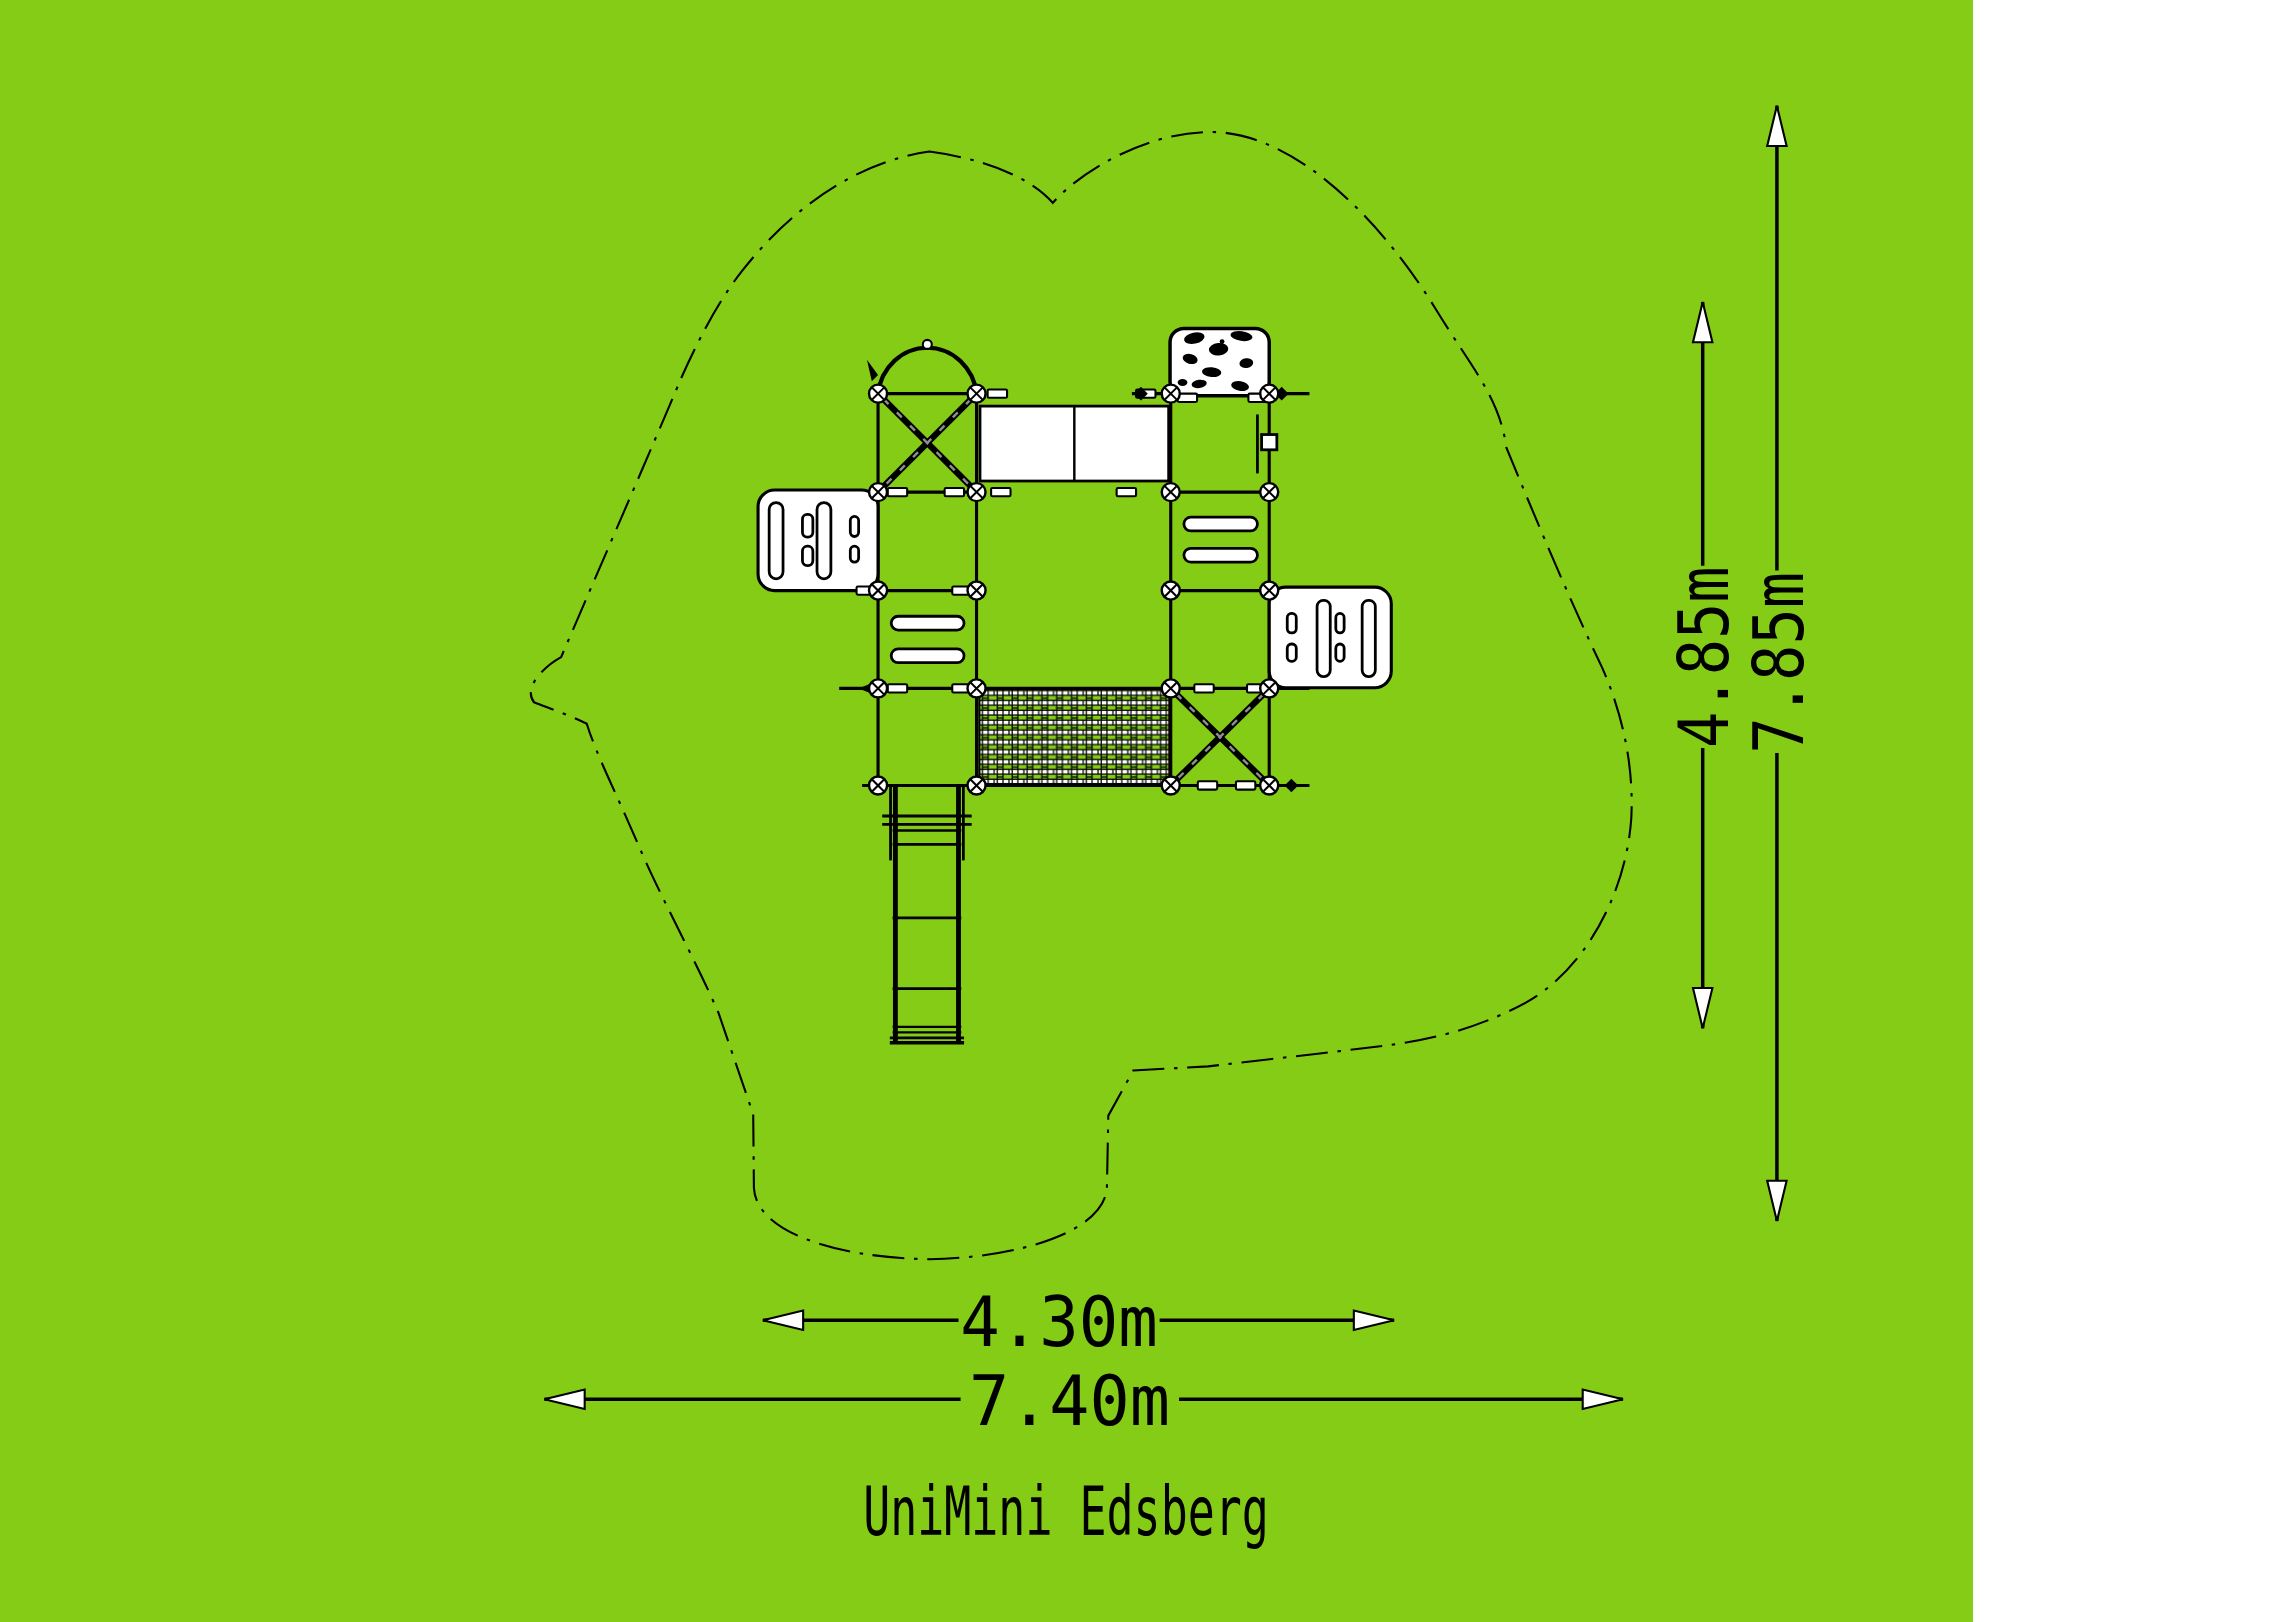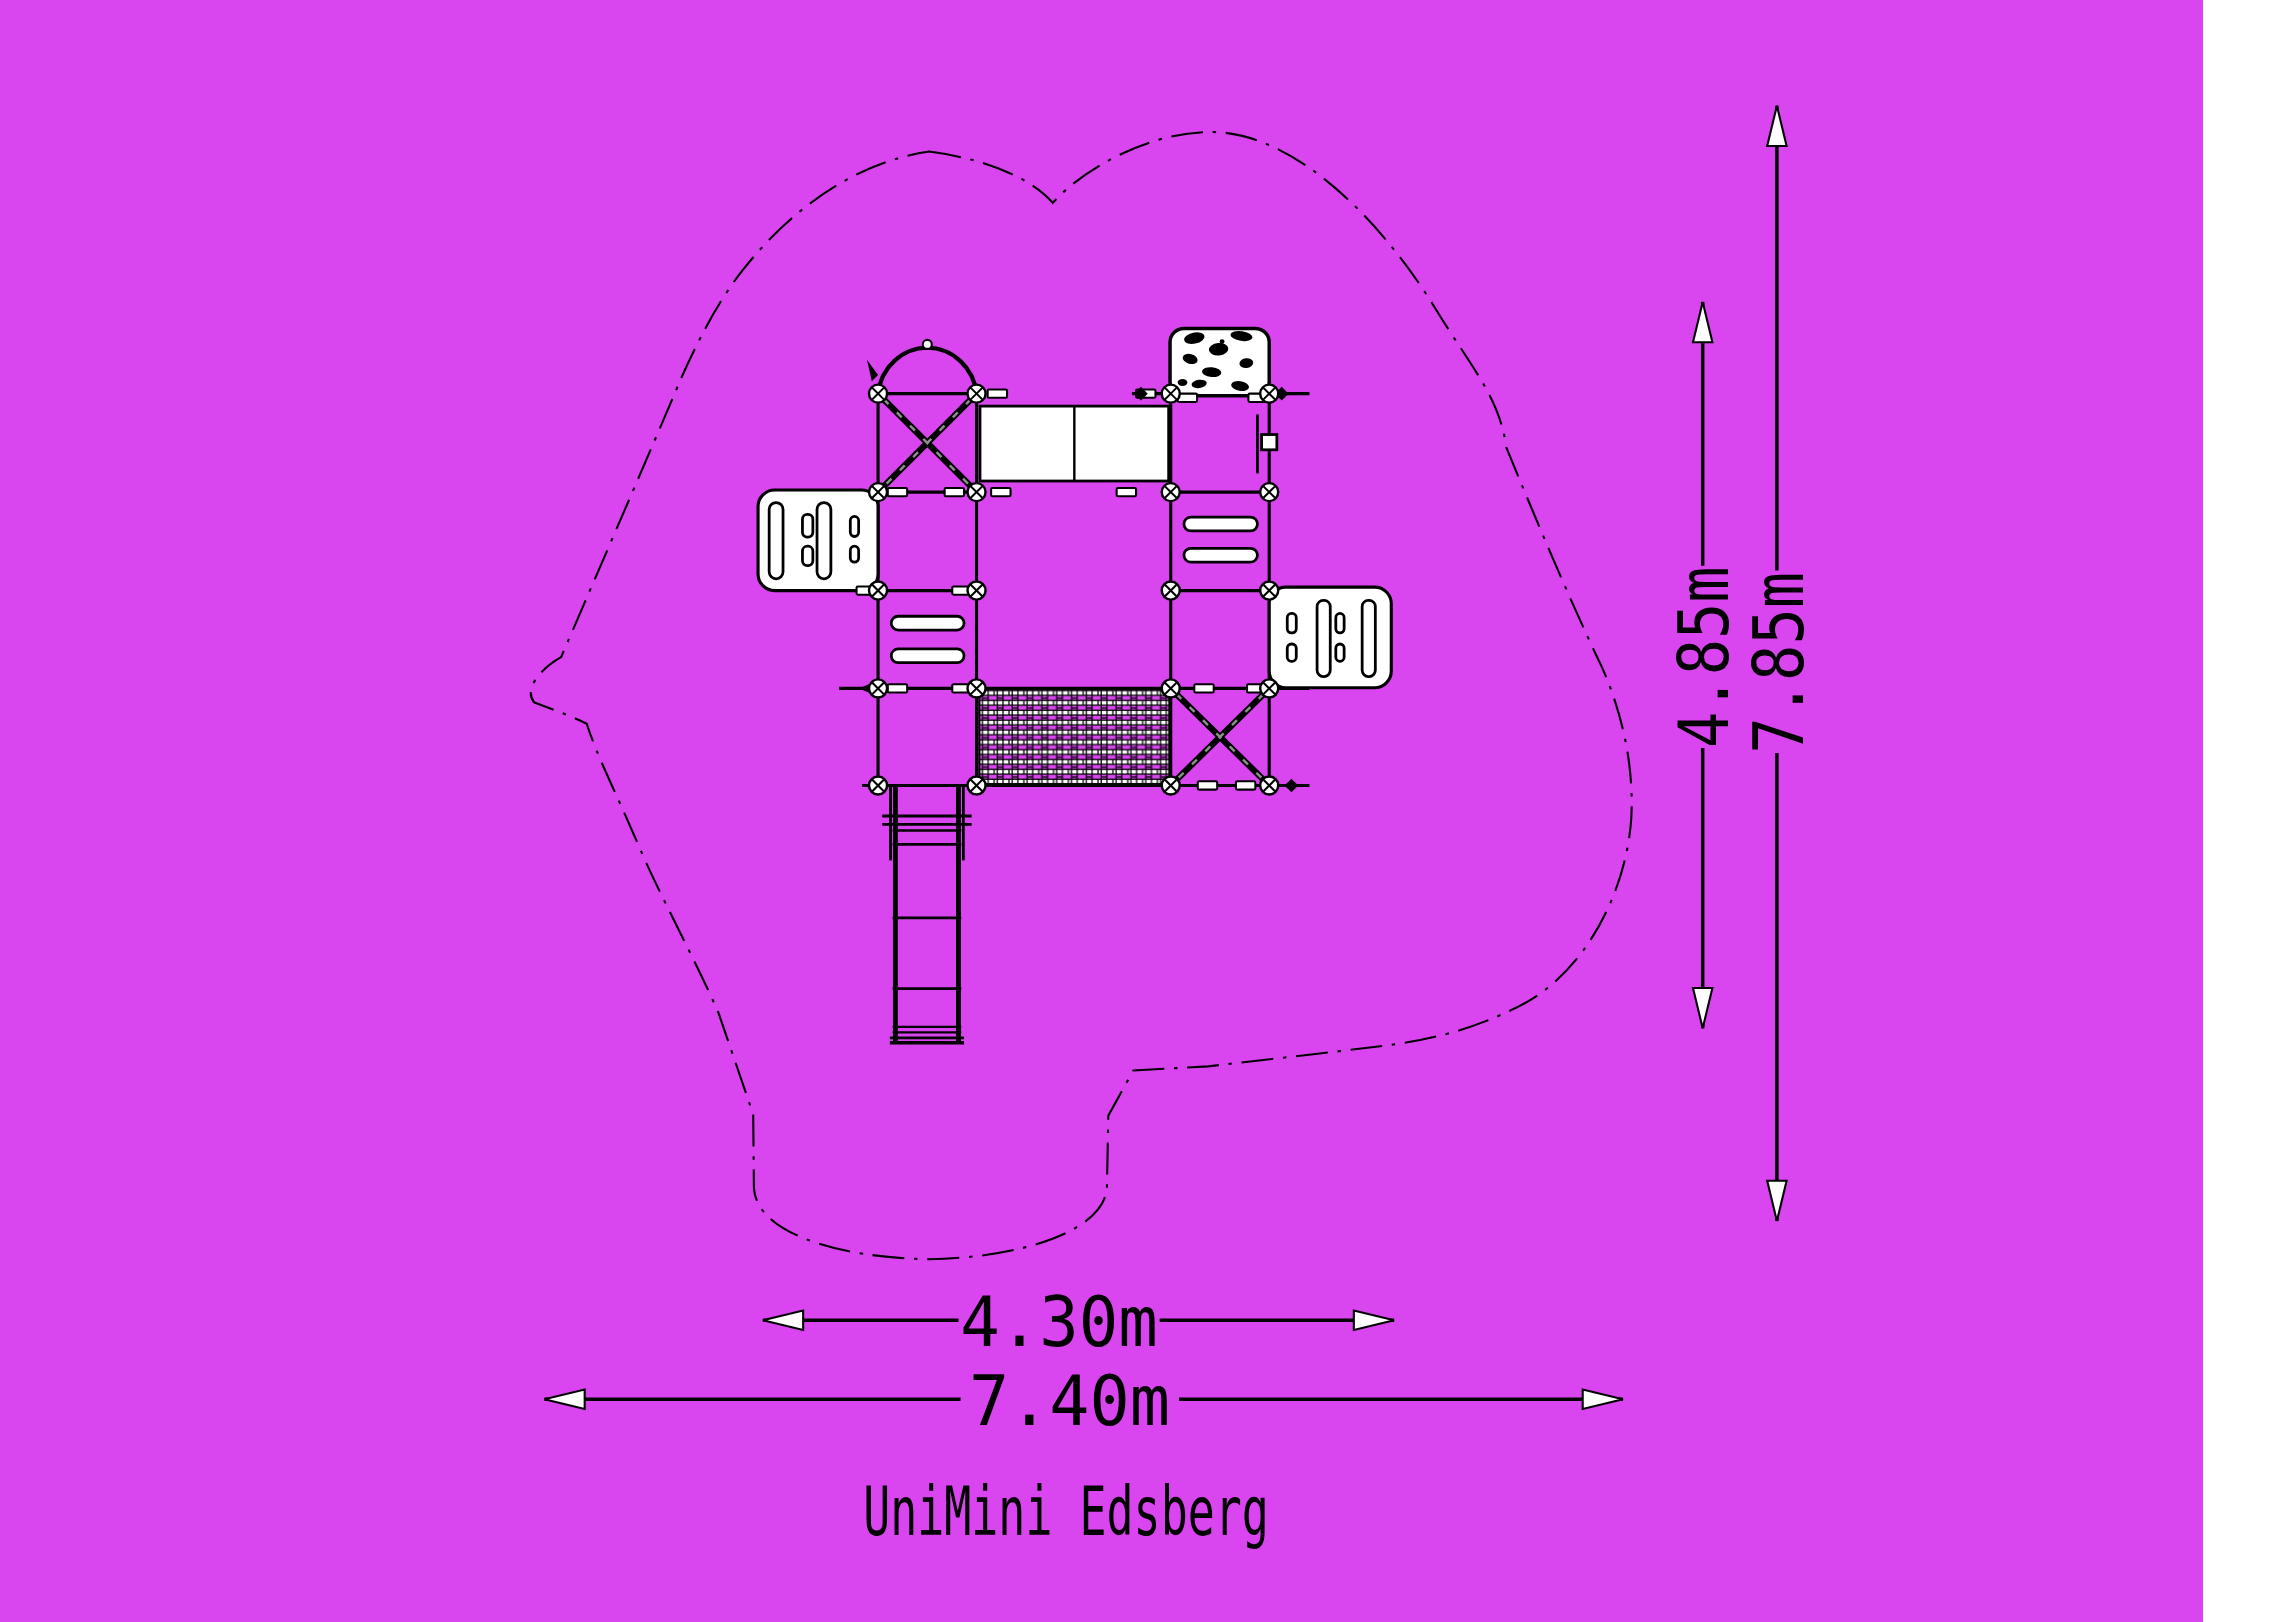--- a/index.html
+++ b/index.html
@@ -1,16 +1,16 @@
 <!DOCTYPE html>
 <html style="font-size:11px"><head>
 <meta charset="utf-8">
 <style>
   html,body{margin:0;padding:0;background:#ffffff;}
-  .sheet{position:relative;width:2203px;height:1623px;background:#d946ef;font-family:"DejaVu Sans Mono","Liberation Mono",monospace;}
+  .sheet{position:relative;width:1973px;height:1623px;background:#84cc16;font-family:"DejaVu Sans Mono","Liberation Mono",monospace;}
   svg{position:absolute;left:0;top:0;width:2295px;height:1623px;}
   text{fill:#000;font-family:"DejaVu Sans Mono","Liberation Mono",monospace;}
   .dim-text{font-size:100px;}
   .title-text{font-size:98px;}
 </style>
 </head>
 <body>
 
 <div class="sheet">
 <svg viewBox="0 0 3309 2339">

